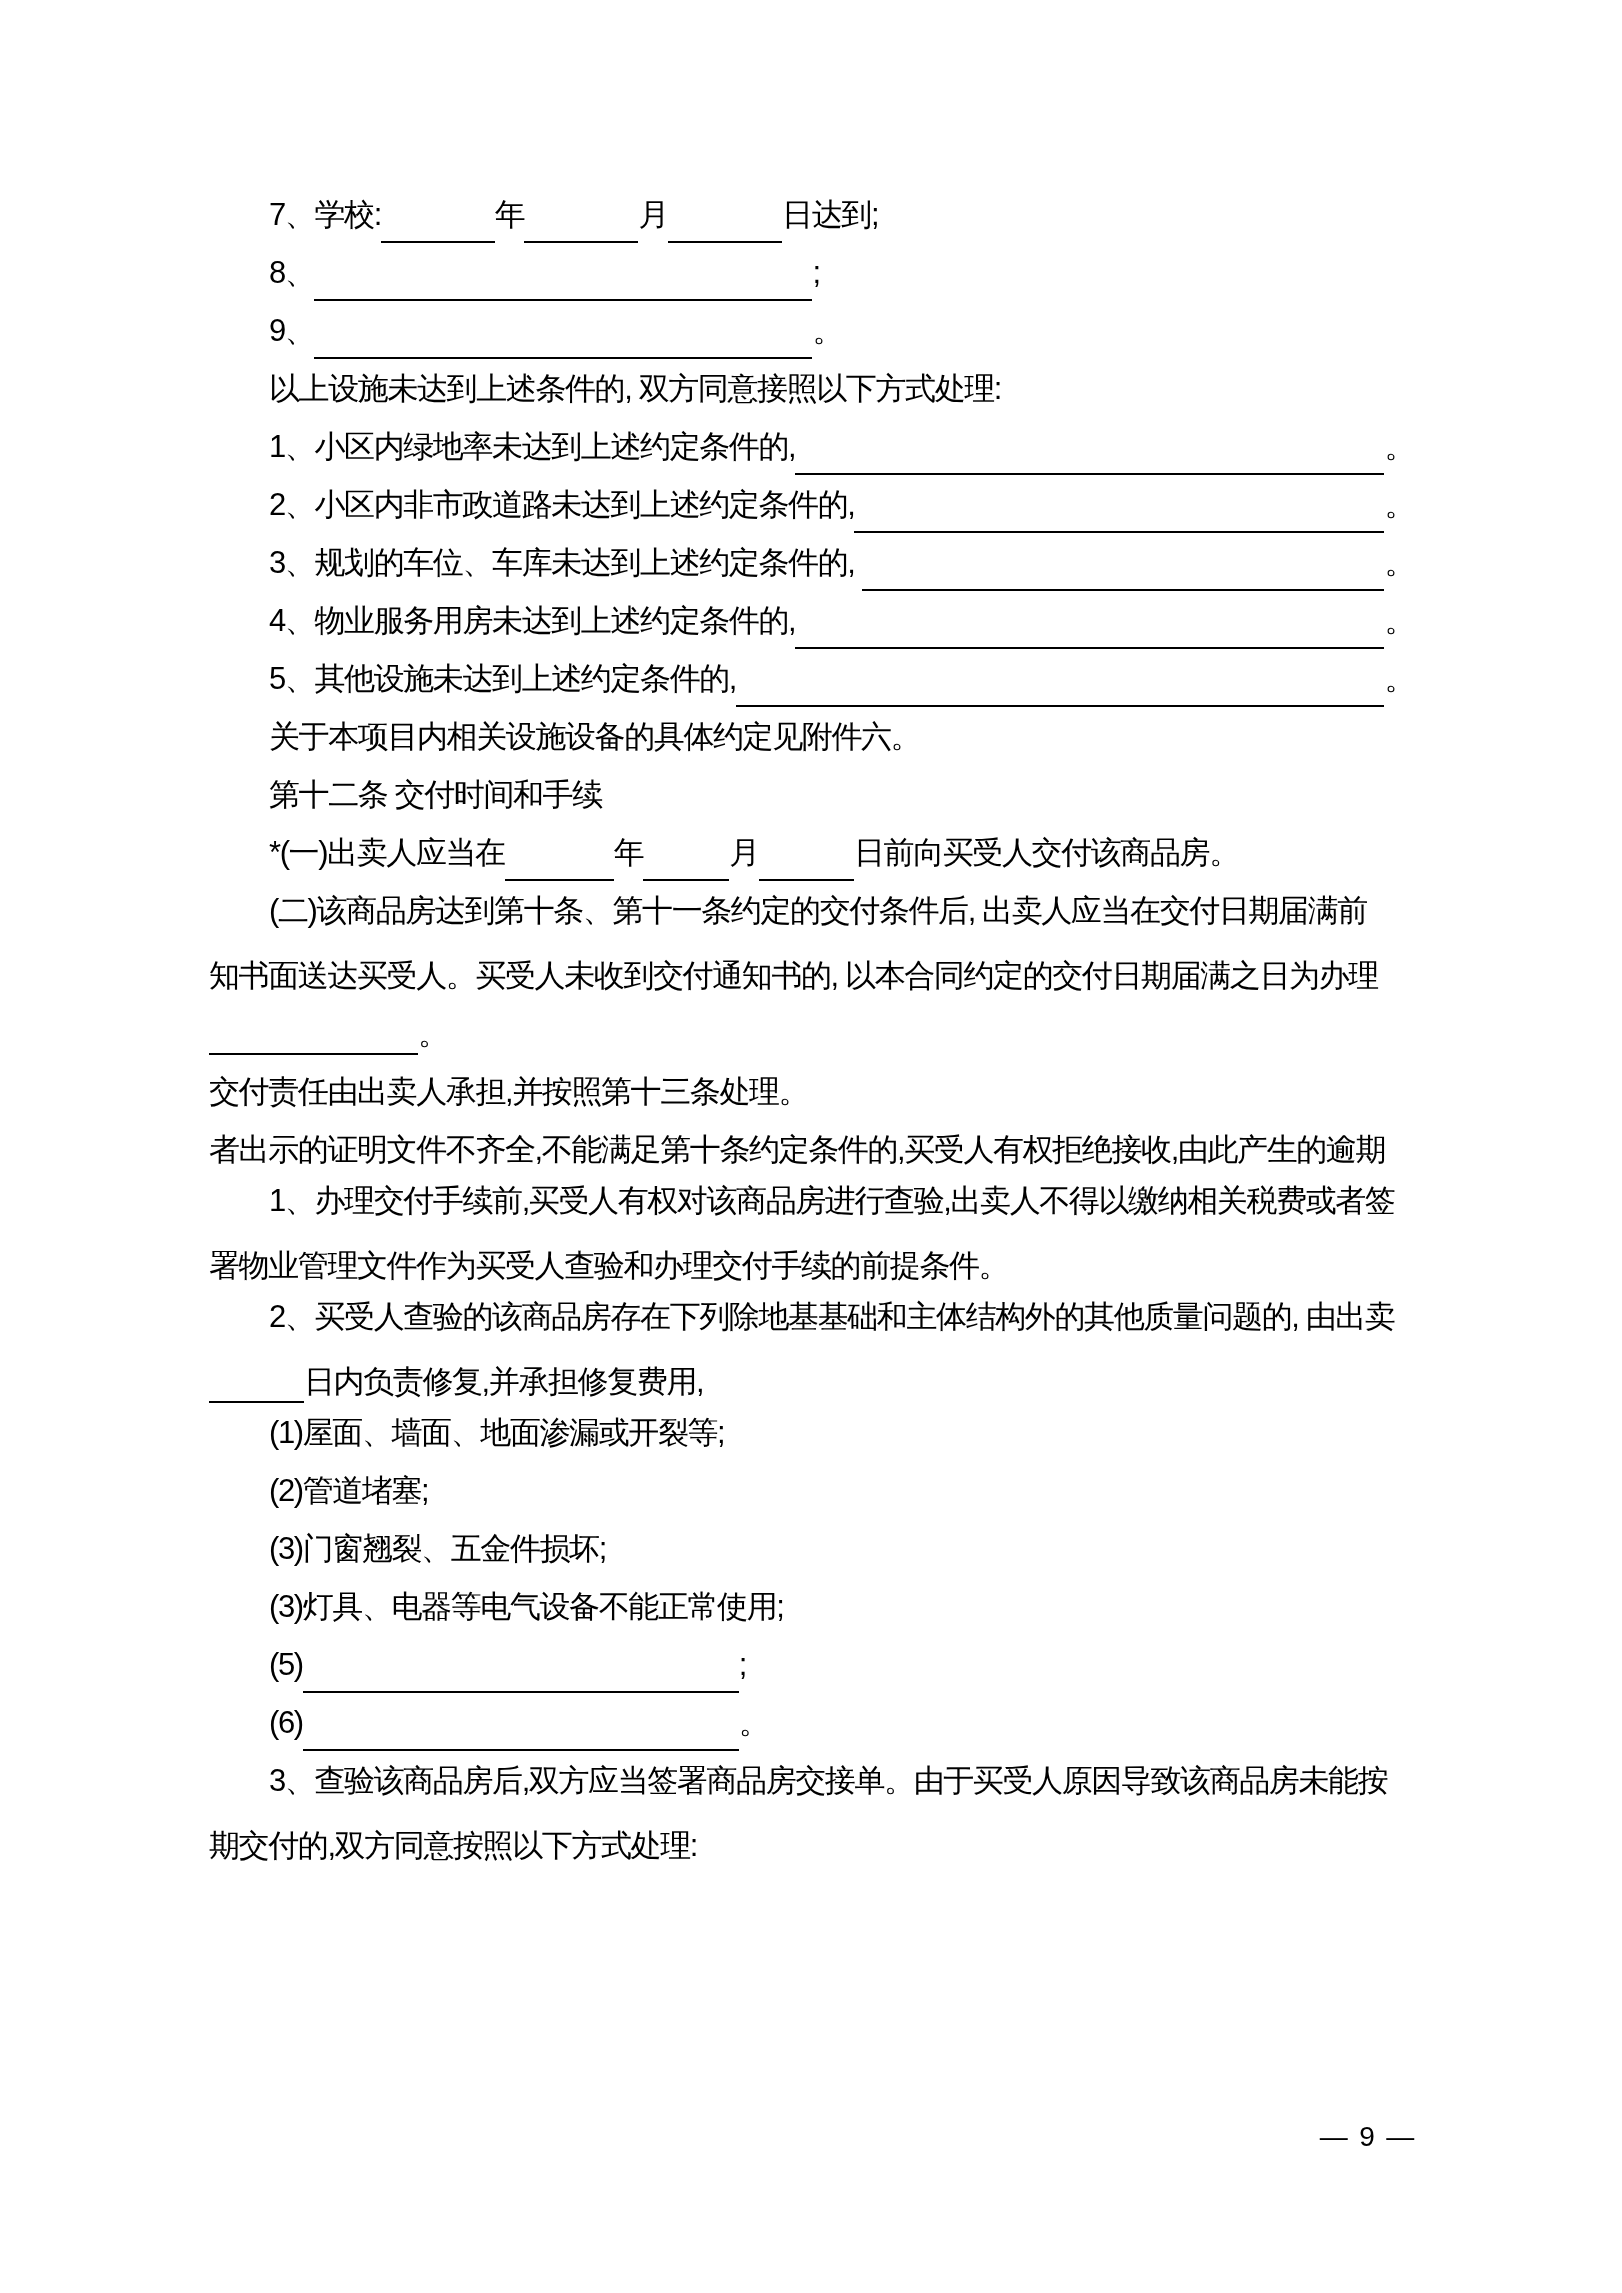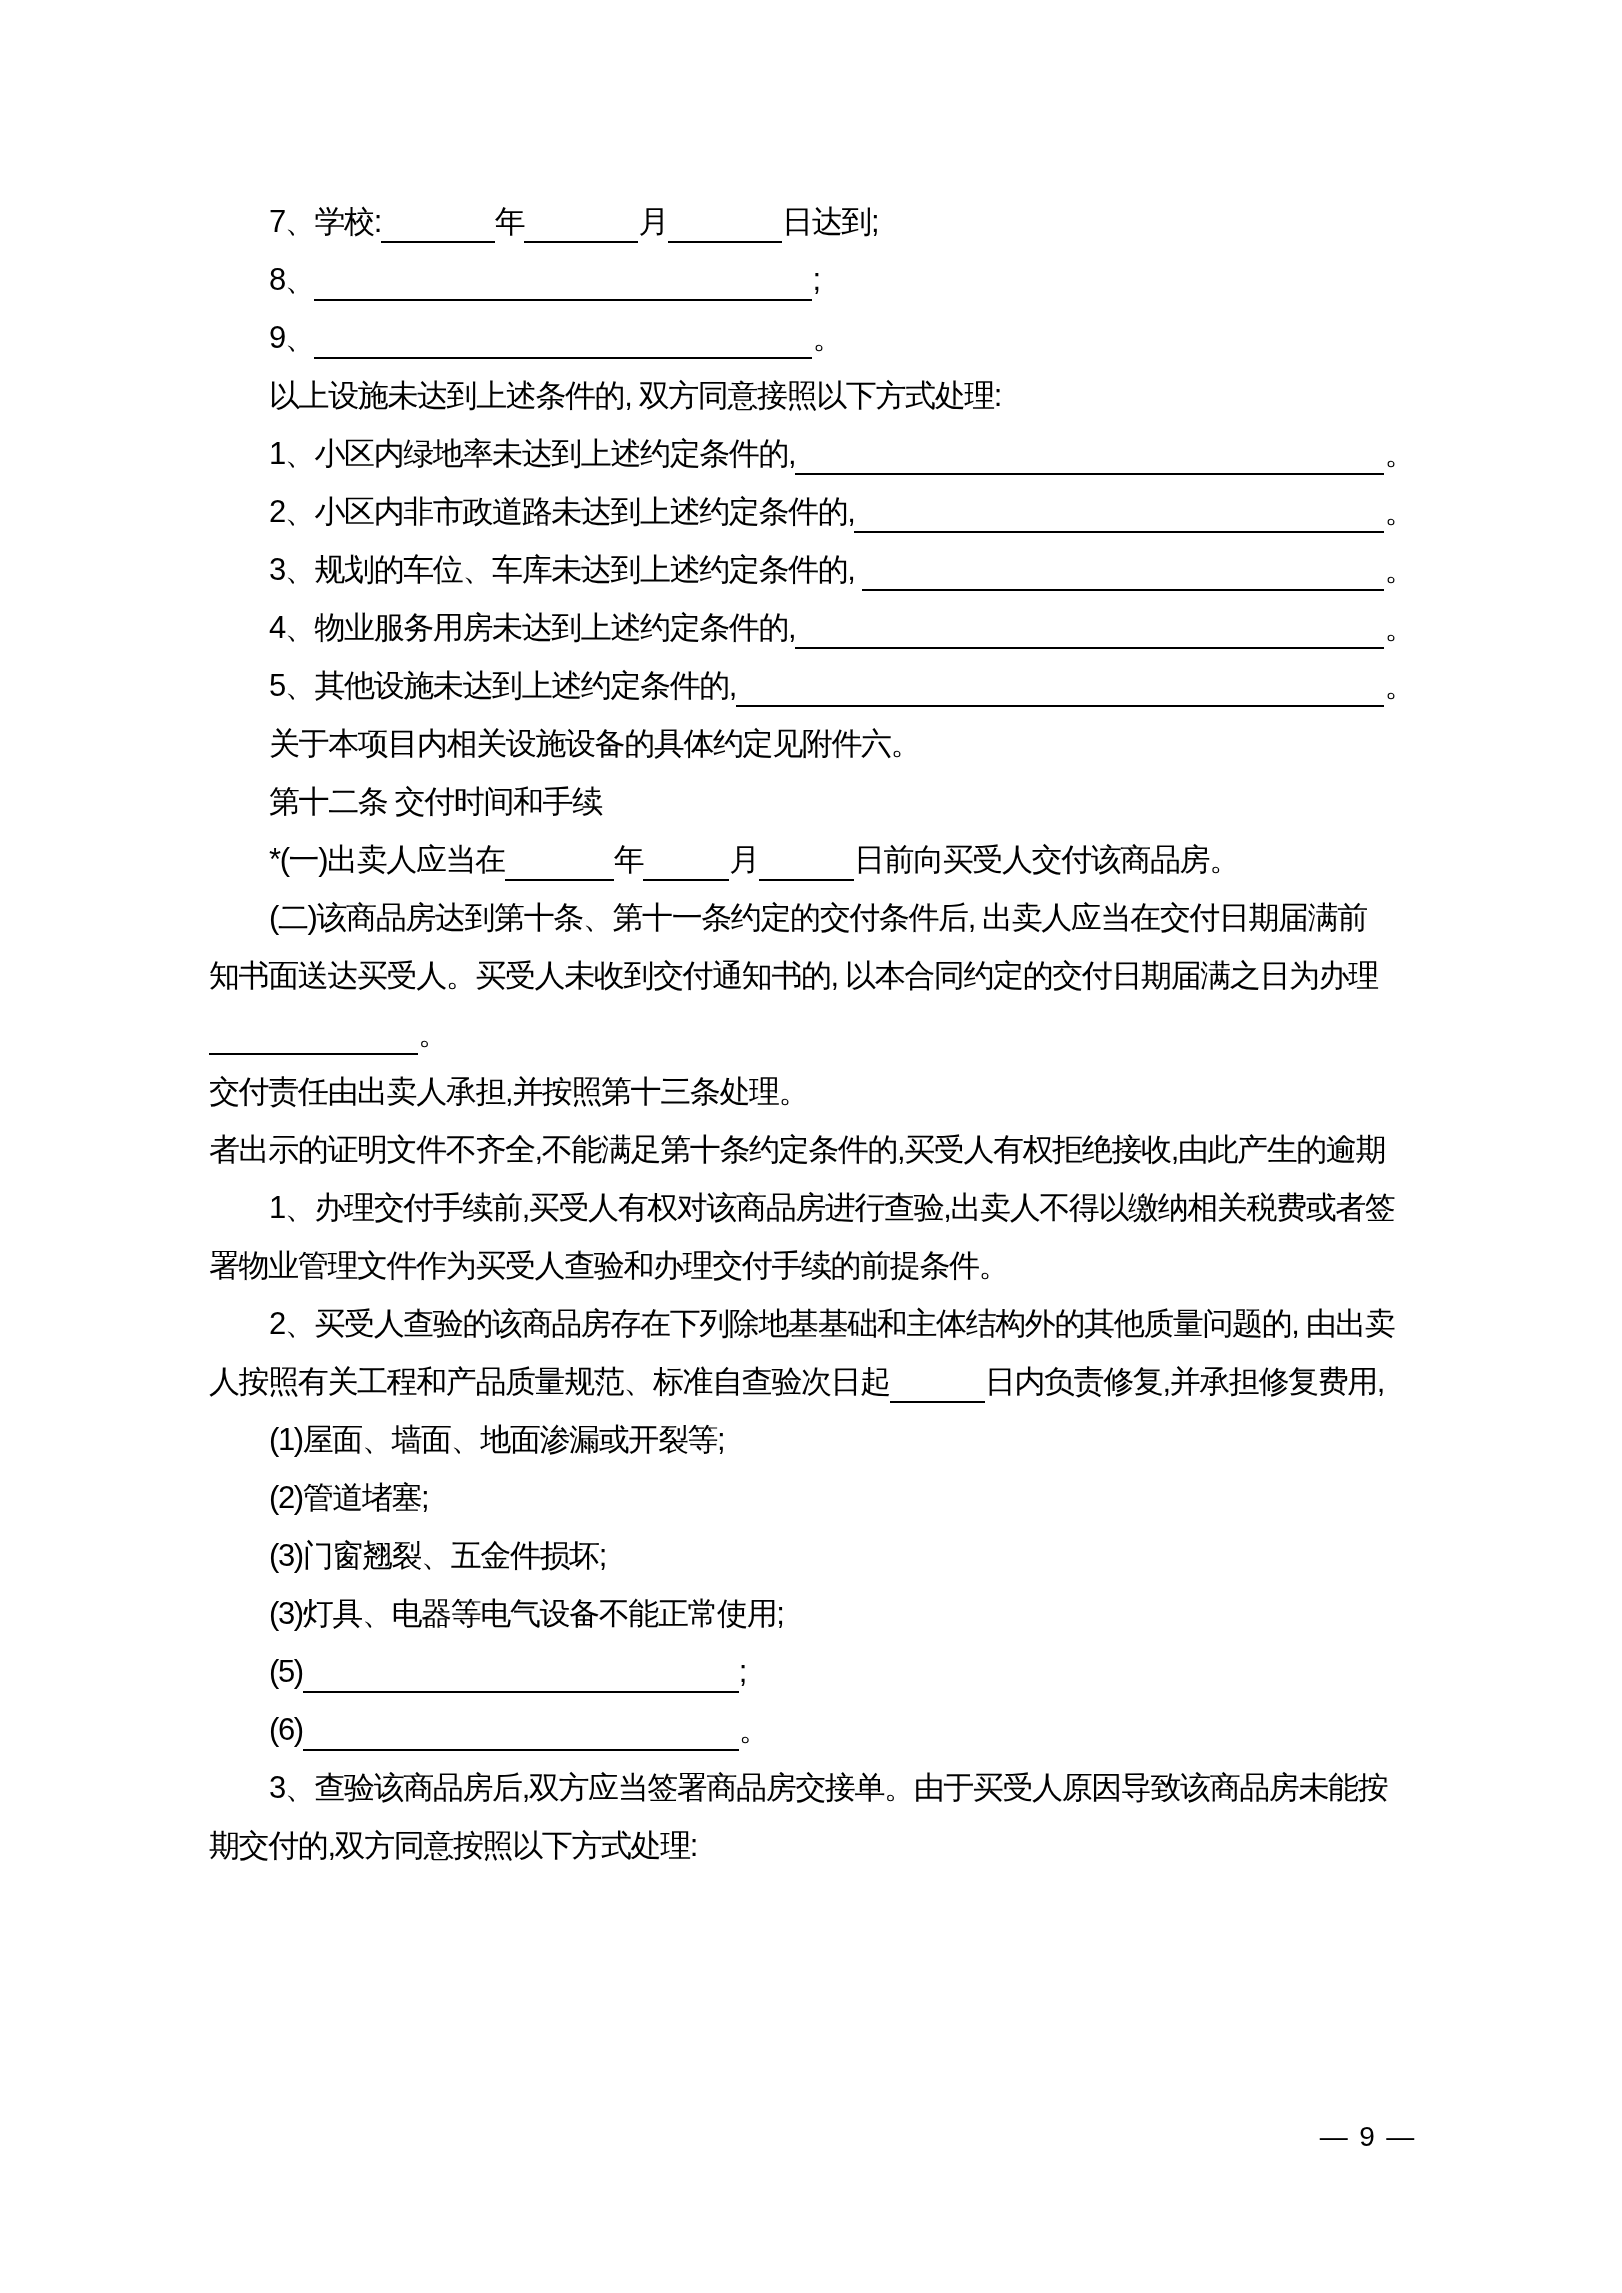--- a/index.html
+++ b/index.html
@@ -24,20 +24,21 @@
   }
   .line {
     display: flex;
     align-items: flex-end;
     height: 58px;
     white-space: pre;
     overflow: visible;
   }
   .line.indent {
     padding-left: 60px;
+    align-items: center;
   }
   .t {
     font-size: 31px;
     letter-spacing: -1.4px;
     line-height: 1;
     padding-bottom: 14.5px;
     white-space: pre;
     flex: 0 0 auto;
   }
   .blank {
@@ -78,21 +79,21 @@
       <div class="line indent"><span class="t">第十二条 交付时间和手续</span></div>
       <div class="line indent"><span class="t">*(一)出卖人应当在</span><span class="blank" style="width: 109px;"></span><span class="t">年</span><span class="blank" style="width: 86px;"></span><span class="t">月</span><span class="blank" style="width: 95px;"></span><span class="t">日前向买受人交付该商品房。</span></div>
       <div class="line indent"><span class="t">(二)该商品房达到第十条、第十一条约定的交付条件后, 出卖人应当在交付日期届满前</span></div>
       <div class="line"><span class="t">知书面送达买受人。买受人未收到交付通知书的, 以本合同约定的交付日期届满之日为办理</span></div>
       <div class="line"><span class="blank" style="width: 209px;"></span><span class="t">。</span></div>
       <div class="line"><span class="t">交付责任由出卖人承担,并按照第十三条处理。</span></div>
       <div class="line"><span class="t">者出示的证明文件不齐全,不能满足第十条约定条件的,买受人有权拒绝接收,由此产生的逾期</span></div>
       <div class="line indent"><span class="t">1、办理交付手续前,买受人有权对该商品房进行查验,出卖人不得以缴纳相关税费或者签</span></div>
       <div class="line"><span class="t">署物业管理文件作为买受人查验和办理交付手续的前提条件。</span></div>
       <div class="line indent"><span class="t">2、买受人查验的该商品房存在下列除地基基础和主体结构外的其他质量问题的, 由出卖</span></div>
-      <div class="line"><span class="t">人按照有关工程和产品质量规范、标准自查验次日起</span><span class="blank" style="width: 95px;"></span><span class="t">日内负责修复,并承担修复费用,</span></div>
+      <div class="line"><span class="blank" style="width: 95px;"></span><span class="t">日内负责修复,并承担修复费用,</span></div>
       <div class="line indent"><span class="t">(1)屋面、墙面、地面渗漏或开裂等;</span></div>
       <div class="line indent"><span class="t">(2)管道堵塞;</span></div>
       <div class="line indent"><span class="t">(3)门窗翘裂、五金件损坏;</span></div>
       <div class="line indent"><span class="t">(3)灯具、电器等电气设备不能正常使用;</span></div>
       <div class="line indent"><span class="t">(5)</span><span class="blank" style="width: 436px;"></span><span class="t">;</span></div>
       <div class="line indent"><span class="t">(6)</span><span class="blank" style="width: 436px;"></span><span class="t">。</span></div>
       <div class="line indent"><span class="t">3、查验该商品房后,双方应当签署商品房交接单。由于买受人原因导致该商品房未能按</span></div>
       <div class="line"><span class="t">期交付的,双方同意按照以下方式处理:</span></div>
     </div>
   <div class="page-number">— 9 —</div>

